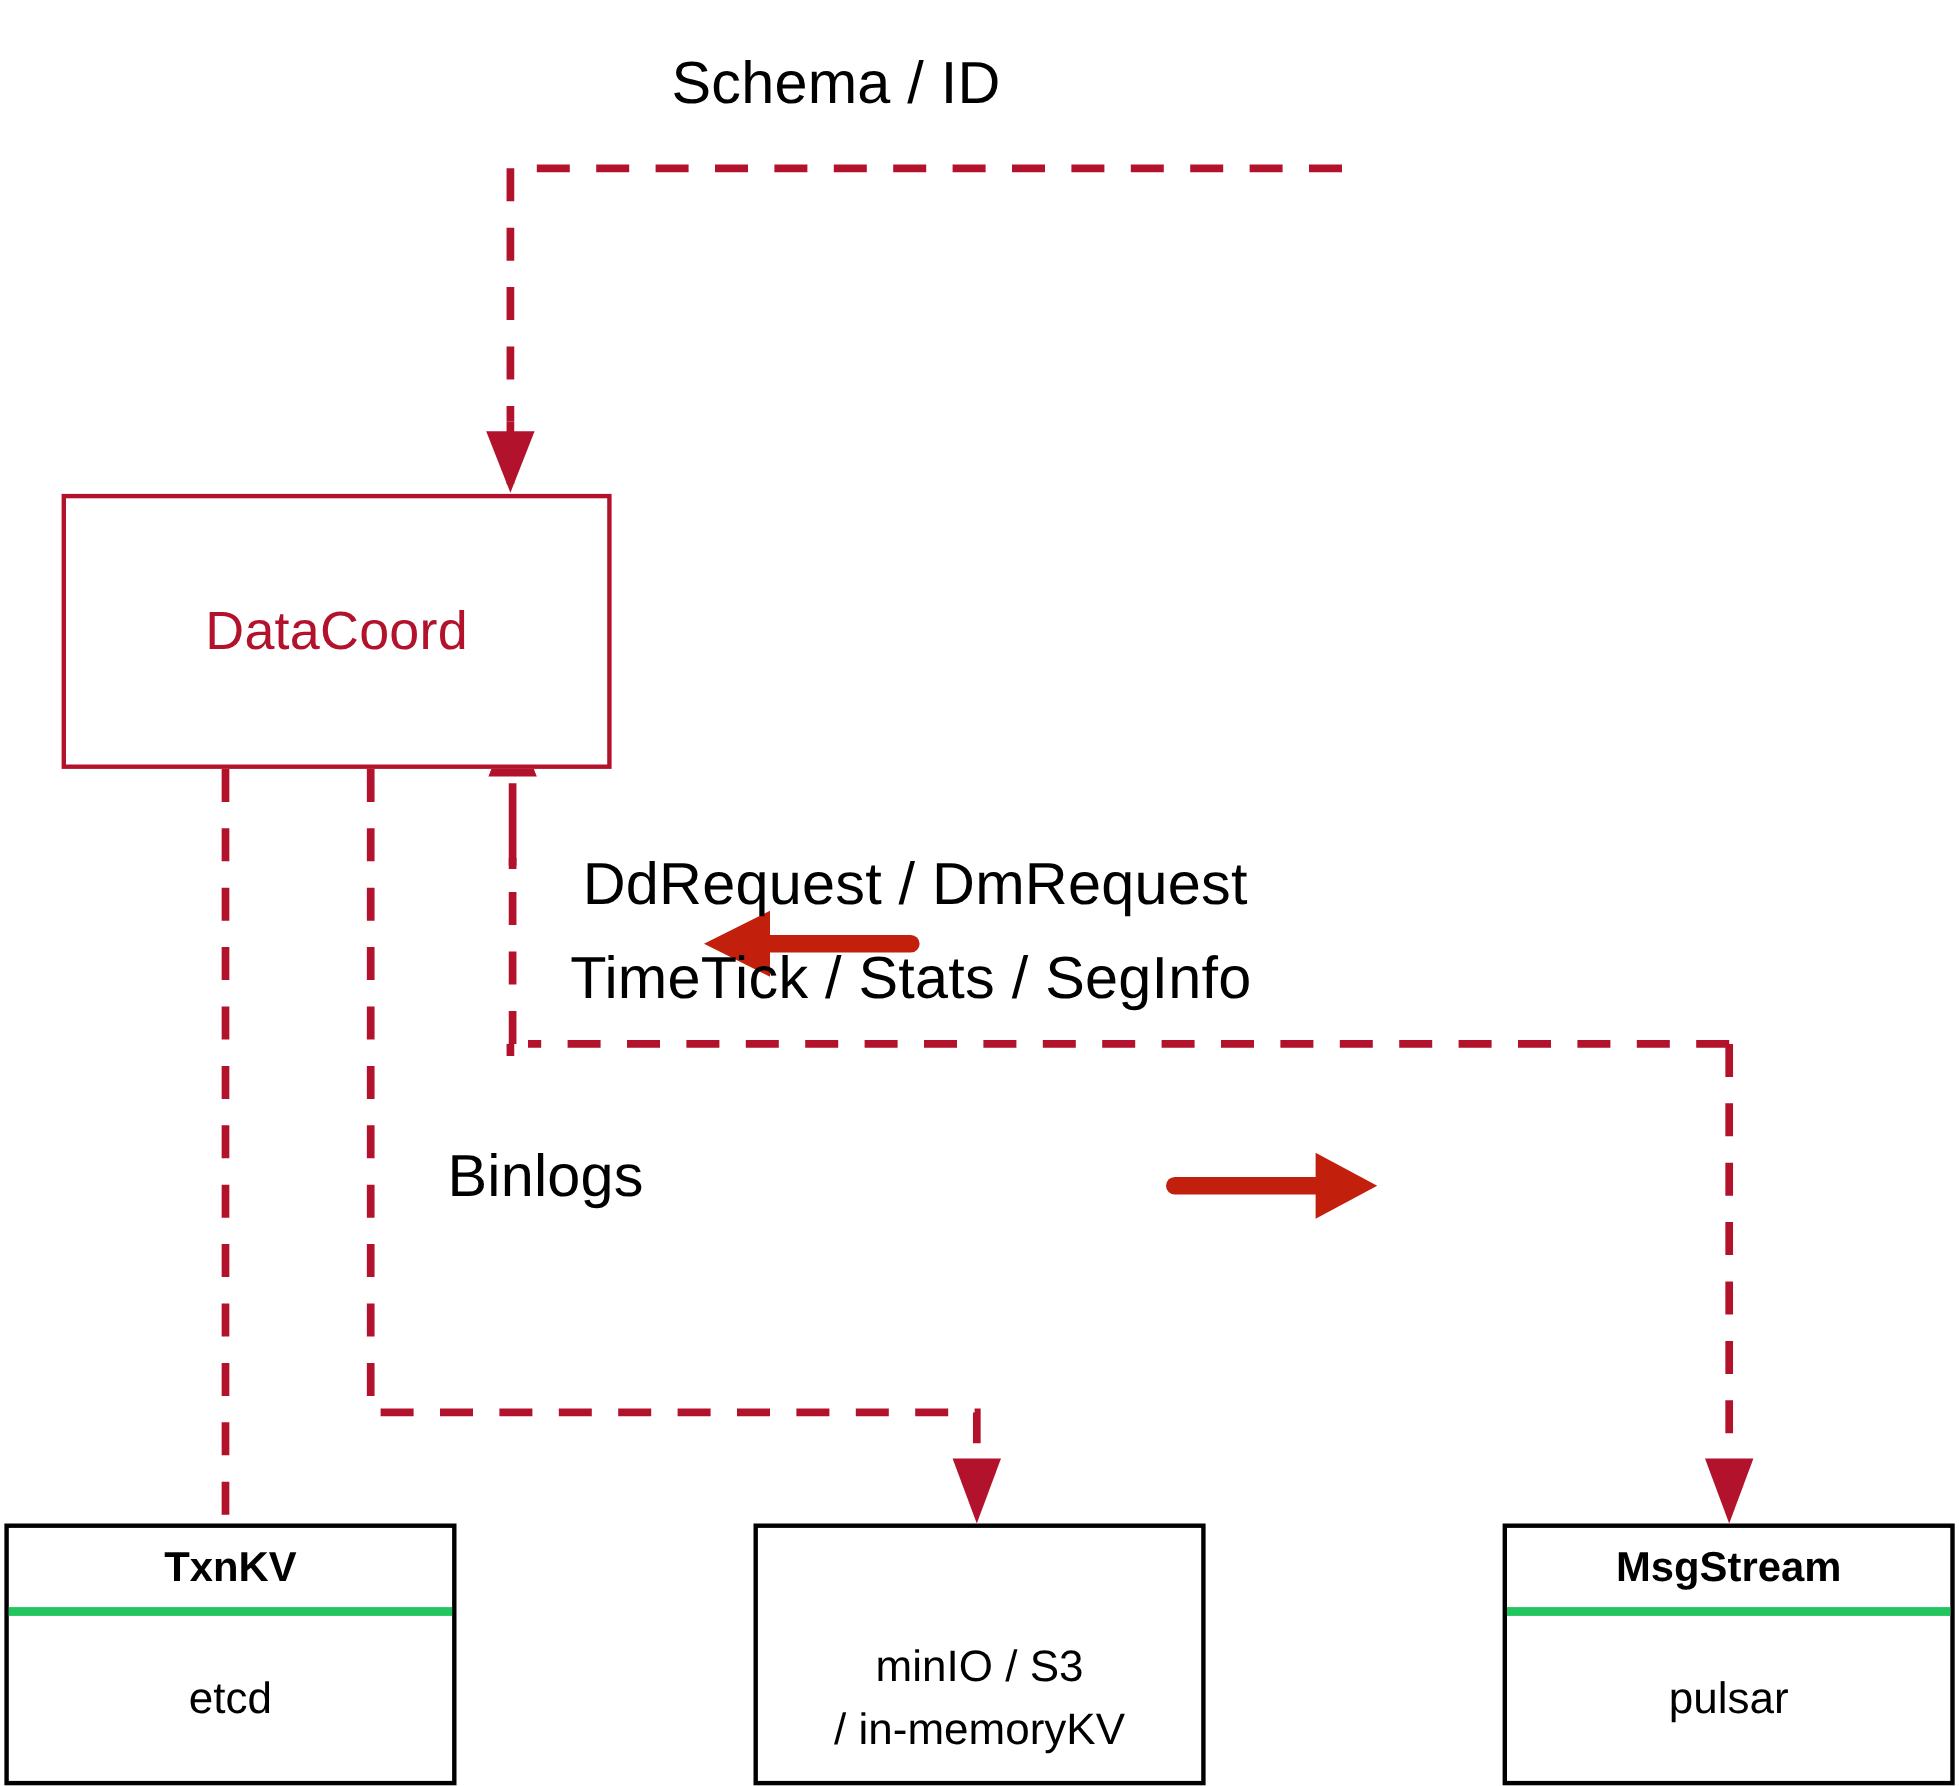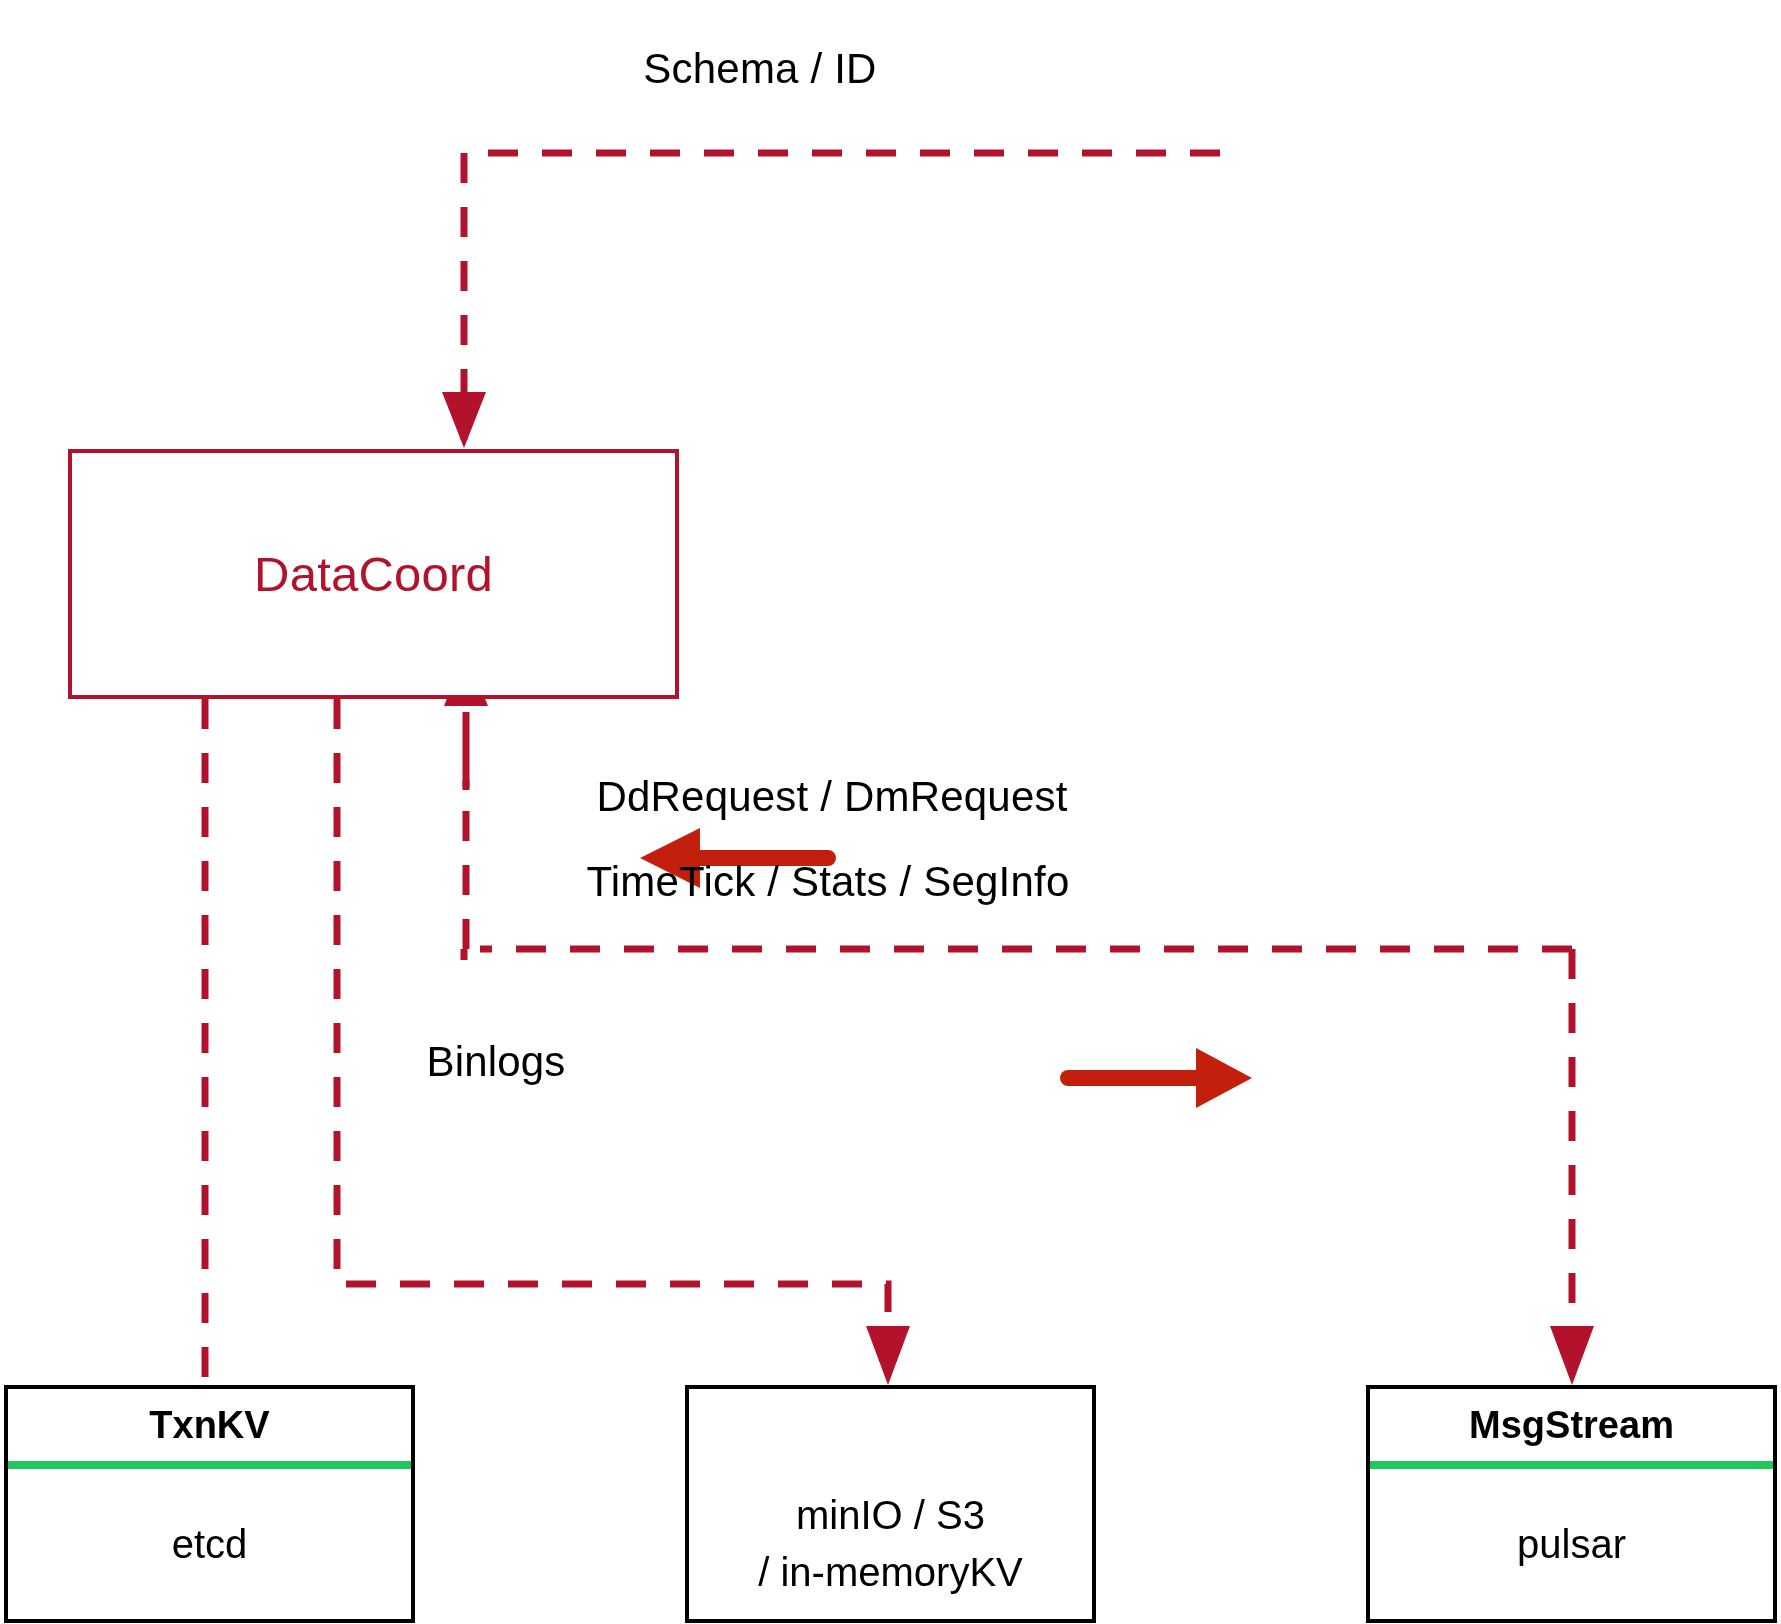--- a/index.html
+++ b/index.html
@@ -78,21 +78,21 @@
     flex-direction: column;
     align-items: center;
     justify-content: center;
     font-size: 40px;
     color: #000000;
     line-height: 1.42;
     text-align: center;
   }
   .edge-label {
     position: absolute;
-    font-size: 42px;
+    font-size: 54px;
     color: #000000;
     white-space: nowrap;
     letter-spacing: 0.2px;
   }
   .edge-label.center {
     transform: translateX(-50%);
     text-align: center;
   }
 </style>
 </head>
@@ -141,21 +141,21 @@
       <polygon points="640,858 700,828 700,888" fill="#c2200c"></polygon>
     </g>
 
     <g>
       <line x1="1068" y1="1078" x2="1222" y2="1078" stroke="#c2200c" stroke-width="16" stroke-linecap="round"></line>
       <polygon points="1252,1078 1196,1048 1196,1108" fill="#c2200c"></polygon>
     </g>
   </svg>
 
 
-  <div class="node red" style="left:68px; top:449px; width:611px; height:250px;">
+  <div class="node red" style="left:56px; top:449px; width:500px; height:250px;">
     <div class="red-label">DataCoord</div>
   </div>
 
   <div class="node black" style="left:4px; top:1385px; width:411px; height:238px;">
     <div class="hdr">TxnKV</div>
     <div class="body-cell">
       <div>etcd</div>
     </div>
   </div>
 

